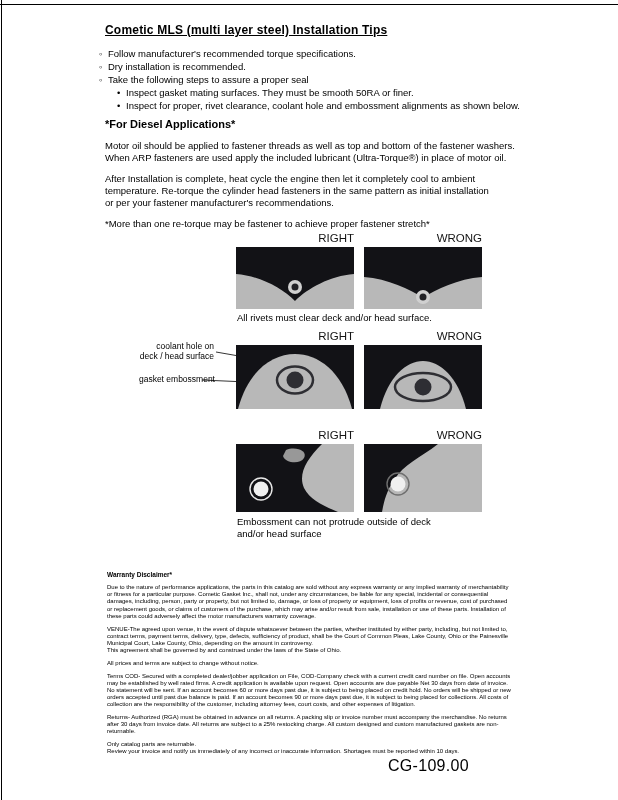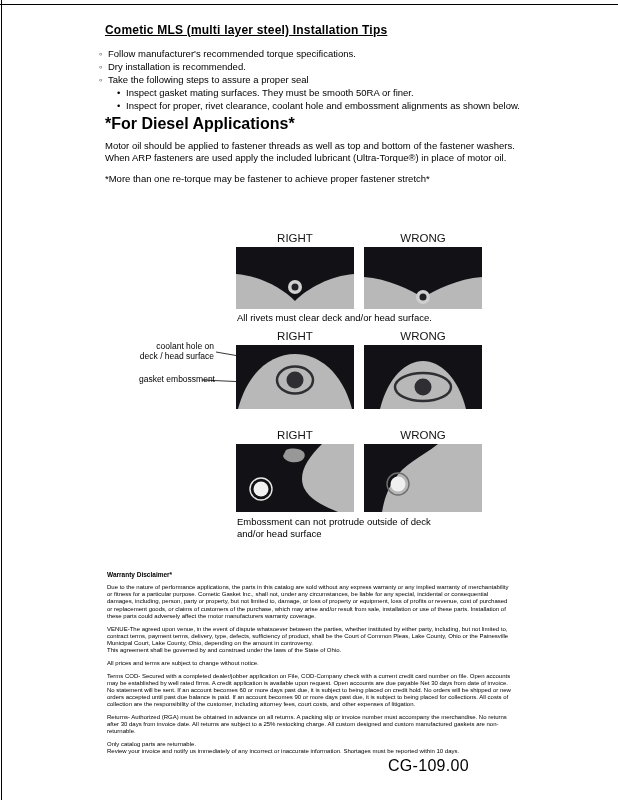--- a/index.html
+++ b/index.html
@@ -17,24 +17,24 @@
     position:absolute; left:105px; top:23px;
     font-size:12px; font-weight:bold; text-decoration:underline; letter-spacing:0.2px;
   }
 
   .tips { position:absolute; left:99px; top:47px; width:432px; font-size:9.5px; line-height:13px; }
   .tip { display:flex; }
   .tip .bullet { width:9px; flex:0 0 9px; }
   .tip.sub { padding-left:18px; }
 
   .diesel { position:absolute; left:105px; top:118px; width:428px; font-size:9.5px; line-height:12px; }
-  .diesel h2 { font-size:16px; font-weight:bold; margin-bottom:10px; }
+  .diesel h2 { font-size:11px; font-weight:bold; margin-bottom:10px; }
   .diesel p { margin-bottom:9px; white-space:pre-line; }
 
-  .dlabel { position:absolute; width:118px; text-align:center; font-size:11.5px; color:#141414; }
+  .dlabel { position:absolute; width:118px; text-align:right; font-size:11.5px; color:#141414; }
   .dimg { position:absolute; width:118px; }
   .dimg svg { display:block; width:118px; }
   .caption { position:absolute; font-size:9.5px; line-height:12px; white-space:pre-line; }
 
   .ann { position:absolute; font-size:8.5px; line-height:10px; text-align:right; white-space:pre-line; }
   .ann-lines { position:absolute; pointer-events:none; }
 
   .warranty { position:absolute; left:107px; top:571px; width:406px; }
   .warranty h3 { font-size:6.5px; font-weight:bold; margin-bottom:6px; }
   .warranty p { font-size:6px; line-height:7.2px; margin-bottom:5.5px; white-space:pre-line; }
@@ -70,20 +70,23 @@
     <div class="tip sub">
       <span class="bullet">•</span>
       <span>Inspect for proper, rivet clearance, coolant hole and embossment alignments as shown below.</span>
     </div>
   </div>
 
   <div class="diesel">
     <h2>*For Diesel Applications*</h2>
     <p>Motor oil should be applied to fastener threads as well as top and bottom of the fastener washers.
 When ARP fasteners are used apply the included lubricant (Ultra-Torque®) in place of motor oil.</p>
+    <p>After Installation is complete, heat cycle the engine then let it completely cool to ambient
+temperature. Re-torque the cylinder head fasteners in the same pattern as initial installation
+or per your fastener manufacturer's recommendations.</p>
     <p>*More than one re-torque may be fastener to achieve proper fastener stretch*</p>
   </div>
 
   <div class="dlabel" style="left:236px; top:232px;">RIGHT</div>
   <div class="dlabel" style="left:364px; top:232px;">WRONG</div>
 
   <div class="dimg" style="left:236px; top:247px; height:62px;">
     <svg viewBox="0 0 118 62" height="62">
       <rect width="118" height="62" fill="#121216"></rect>
       <path d="M0,27 C24,29 46,41 59,54 C72,41 94,29 118,27 L118,62 L0,62 Z" fill="#b8b8b8"></path>

